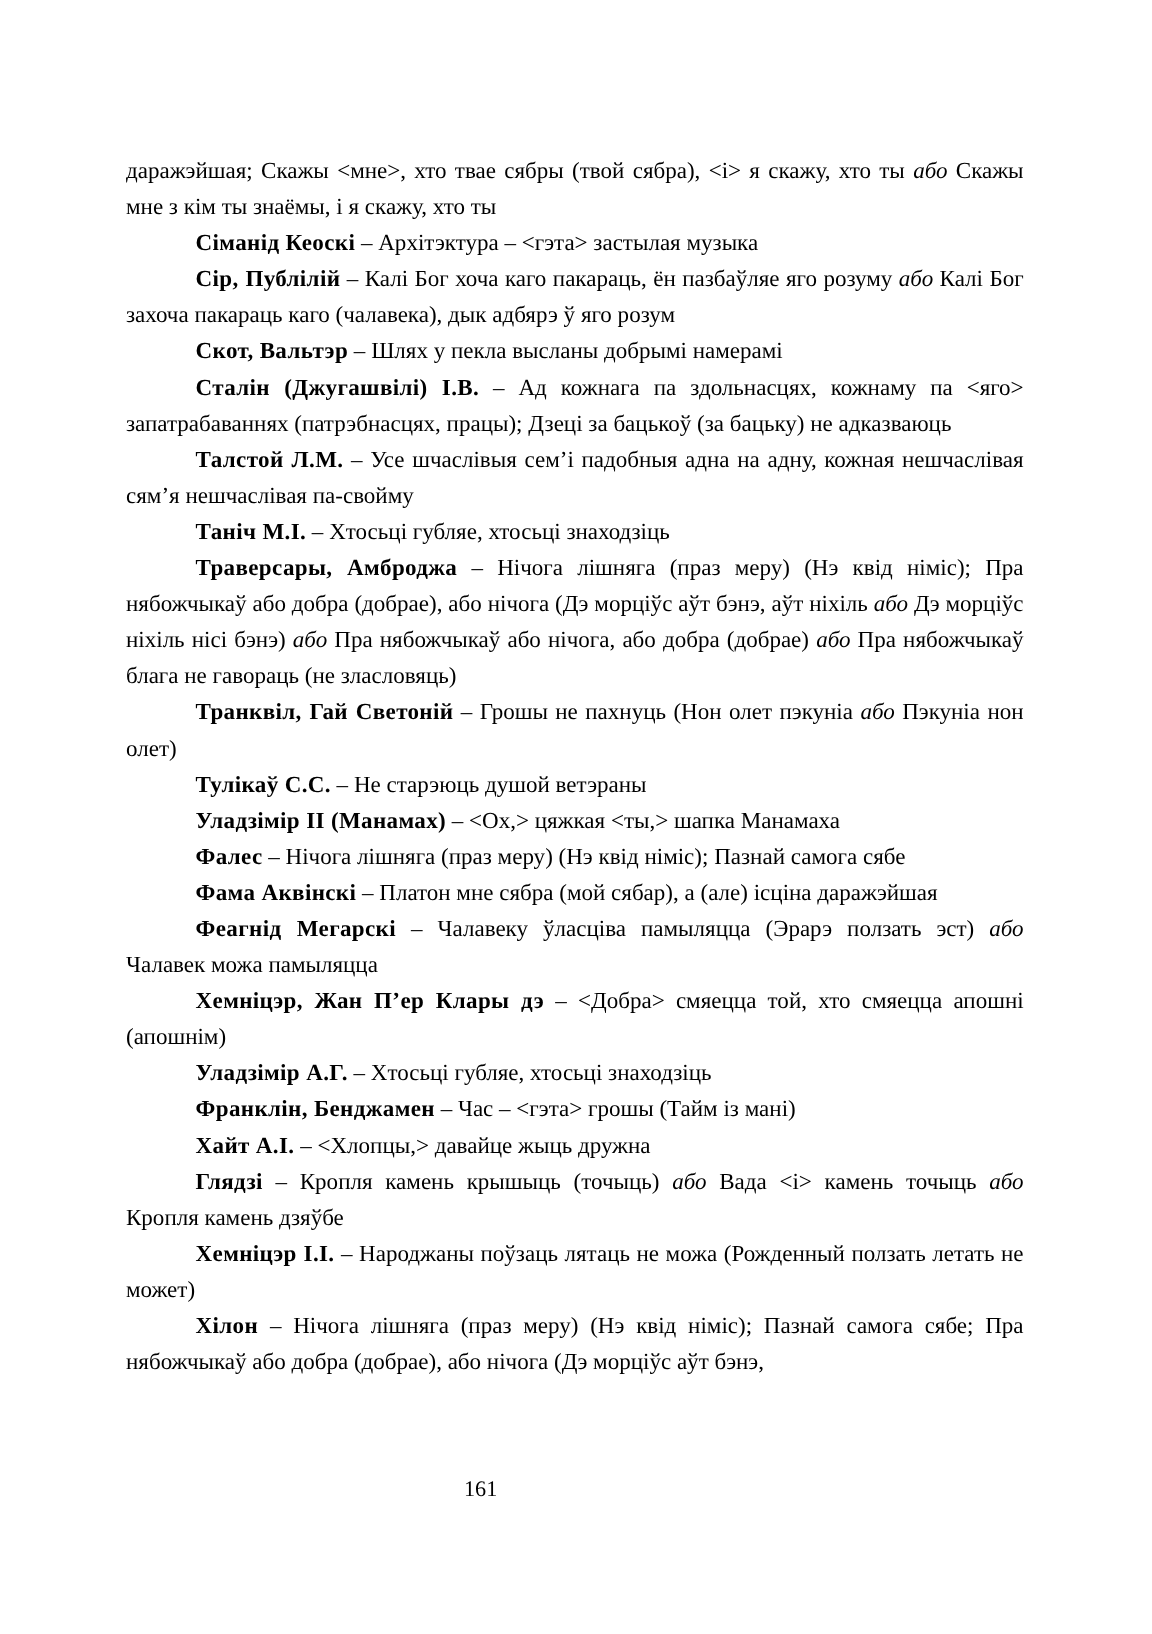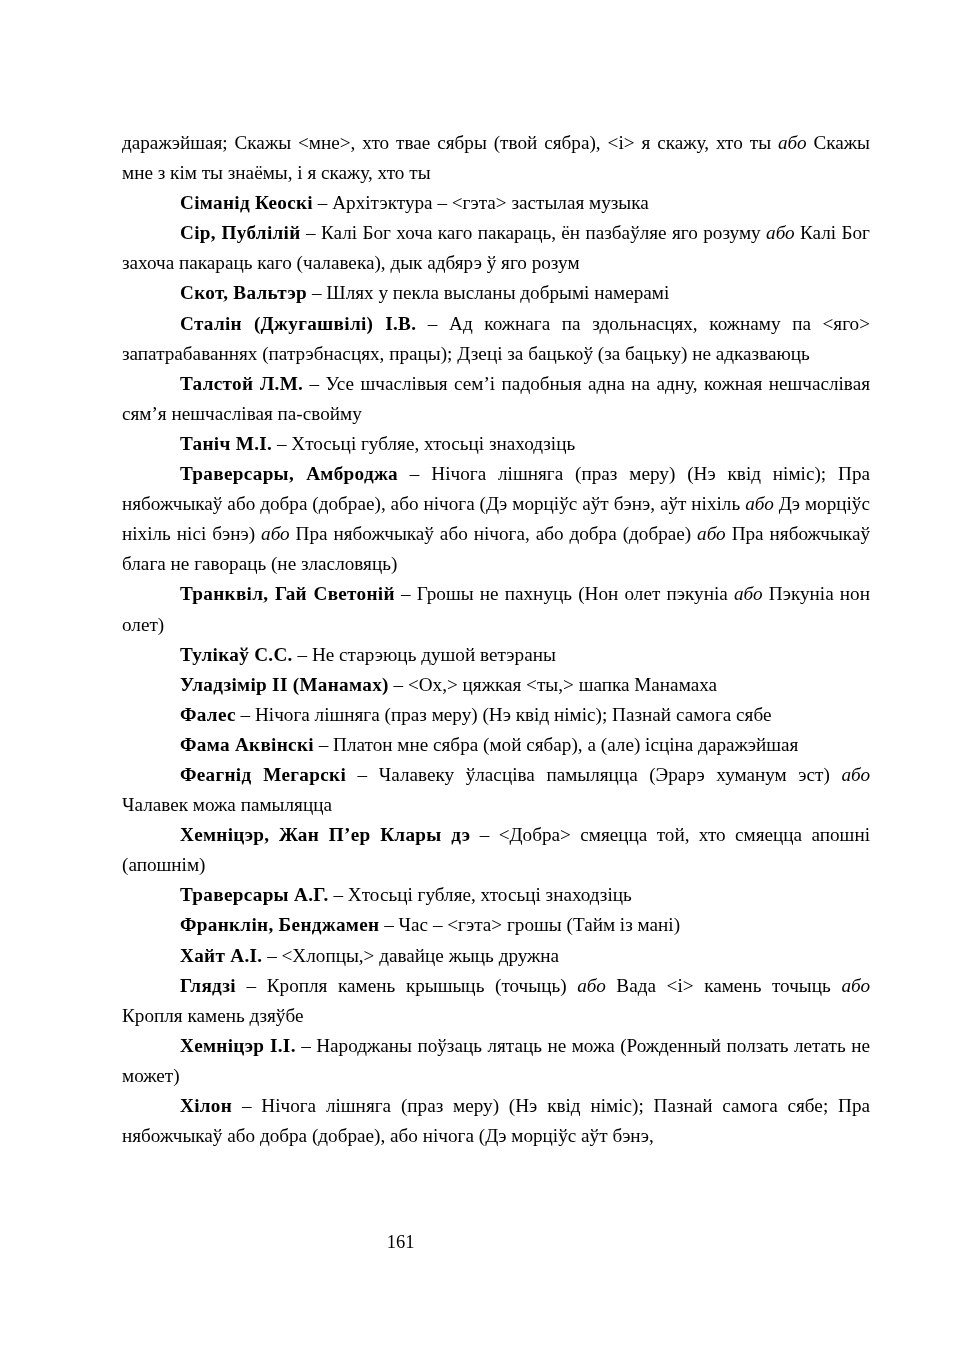--- a/index.html
+++ b/index.html
@@ -16,21 +16,21 @@
   }
   .page {
     position: relative;
     width: 960px;
     height: 1362px;
     background: #ffffff;
     box-sizing: border-box;
   }
   .textblock {
     position: absolute;
-    left: 122px;
+    left: 105px;
     top: 128px;
     width: 748px;
     font-size: 19.2px;
     line-height: 30.1px;
     text-align: justify;
     text-justify: inter-word;
     hyphens: none;
   }
   .entry {
     margin: 0;
@@ -73,23 +73,23 @@
       <p class="entry"><b>Скот, Вальтэр</b><span> – Шлях у пекла высланы добрымі намерамі</span></p>
       <p class="entry"><b>Сталін (Джугашвілі) І.В.</b><span> – Ад кожнага па здольнасцях, кожнаму па &lt;яго&gt; запатрабаваннях (патрэбнасцях, працы); Дзеці за бацькоў (за бацьку) не адказваюць</span></p>
       <p class="entry"><b>Талстой Л.М.</b><span> – Усе шчаслівыя сем’і падобныя адна на адну, кожная нешчаслівая сям’я нешчаслівая па-свойму</span></p>
       <p class="entry"><b>Таніч М.І.</b><span> – Хтосьці губляе, хтосьці знаходзіць</span></p>
       <p class="entry"><b>Траверсары, Амброджа</b><span> – Нічога лішняга (праз меру) (Нэ квід німіс); Пра нябожчыкаў або добра (добрае), або нічога (Дэ морціўс аўт бэнэ, аўт ніхіль </span><i>або</i><span> Дэ морціўс ніхіль нісі бэнэ) </span><i>або</i><span> Пра нябожчыкаў або нічога, або добра (добрае) </span><i>або</i><span> Пра нябожчыкаў блага не гавораць (не зласловяць)</span></p>
       <p class="entry"><b>Транквіл, Гай Светоній</b><span> – Грошы не пахнуць (Нон олет пэкуніа </span><i>або</i><span> Пэкуніа нон олет)</span></p>
       <p class="entry"><b>Тулікаў С.С.</b><span> – Не старэюць душой ветэраны</span></p>
       <p class="entry"><b>Уладзімір ІІ (Манамах)</b><span> – &lt;Ох,&gt; цяжкая &lt;ты,&gt; шапка Манамаха</span></p>
       <p class="entry"><b>Фалес</b><span> – Нічога лішняга (праз меру) (Нэ квід німіс); Пазнай самога сябе</span></p>
       <p class="entry"><b>Фама Аквінскі</b><span> – Платон мне сябра (мой сябар), а (але) ісціна даражэйшая</span></p>
-      <p class="entry"><b>Феагнід Мегарскі</b><span> – Чалавеку ўласціва памыляцца (Эрарэ хуманум эст) </span><i>або</i><span> Чалавек можа памыляцца</span></p>
+      <p class="entry"><b>Феагнід Мегарскі</b><span> – Чалавеку ўласціва памыляцца (Эрарэ ползать эст) </span><i>або</i><span> Чалавек можа памыляцца</span></p>
       <p class="entry"><b>Хемніцэр, Жан П’ер Клары дэ</b><span> – &lt;Добра&gt; смяецца той, хто смяецца апошні (апошнім)</span></p>
-      <p class="entry"><b>Траверсары А.Г.</b><span> – Хтосьці губляе, хтосьці знаходзіць</span></p>
+      <p class="entry"><b>Уладзімір А.Г.</b><span> – Хтосьці губляе, хтосьці знаходзіць</span></p>
       <p class="entry"><b>Франклін, Бенджамен</b><span> – Час – &lt;гэта&gt; грошы (Тайм із мані)</span></p>
       <p class="entry"><b>Хайт А.І.</b><span> – &lt;Хлопцы,&gt; давайце жыць дружна</span></p>
       <p class="entry"><b>Глядзі</b><span> – Кропля камень крышыць (точыць) </span><i>або</i><span> Вада &lt;і&gt; камень точыць </span><i>або</i><span> Кропля камень дзяўбе</span></p>
       <p class="entry"><b>Хемніцэр І.І.</b><span> – Народжаны поўзаць лятаць не можа (Рожденный ползать летать не может)</span></p>
       <p class="entry"><b>Хілон</b><span> – Нічога лішняга (праз меру) (Нэ квід німіс); Пазнай самога сябе; Пра нябожчыкаў або добра (добрае), або нічога (Дэ морціўс аўт бэнэ,</span></p>
     </div>
 
   <div class="pageno">161</div>
 
 </div>

